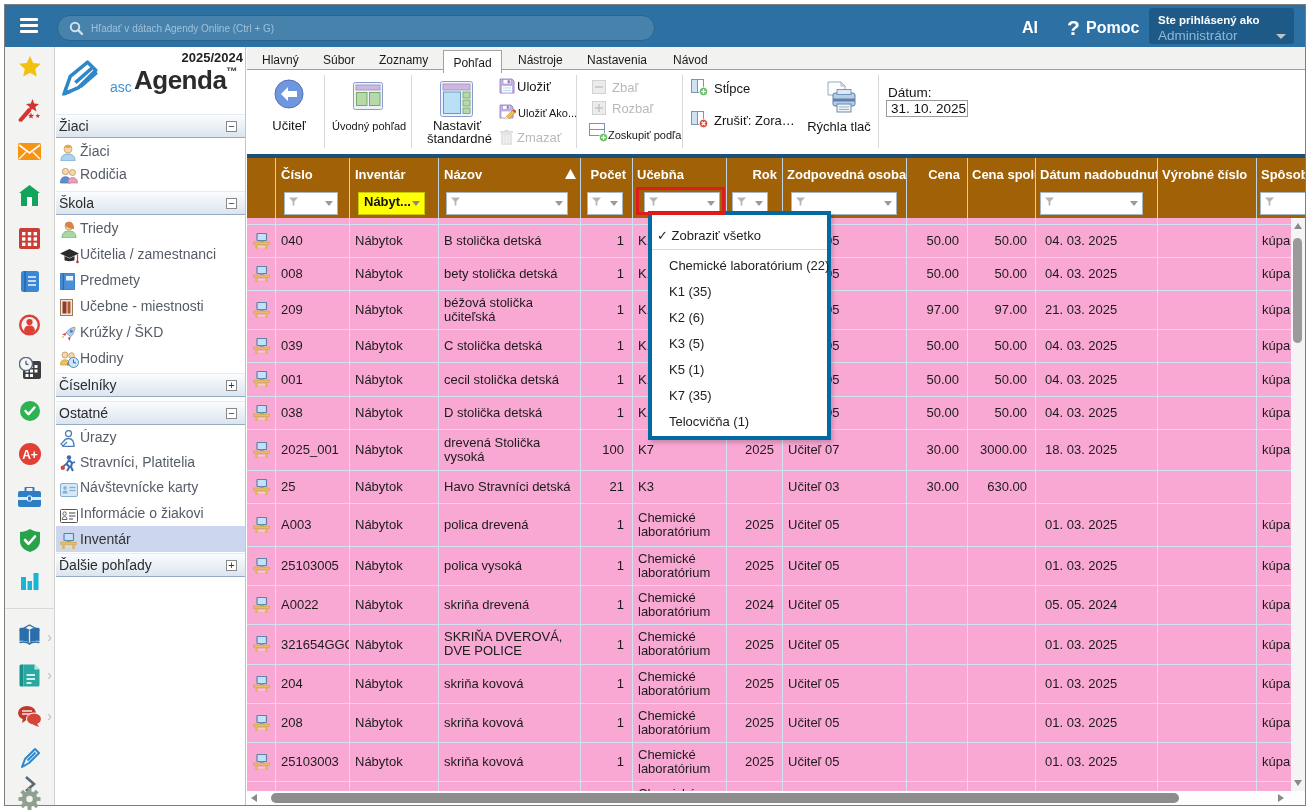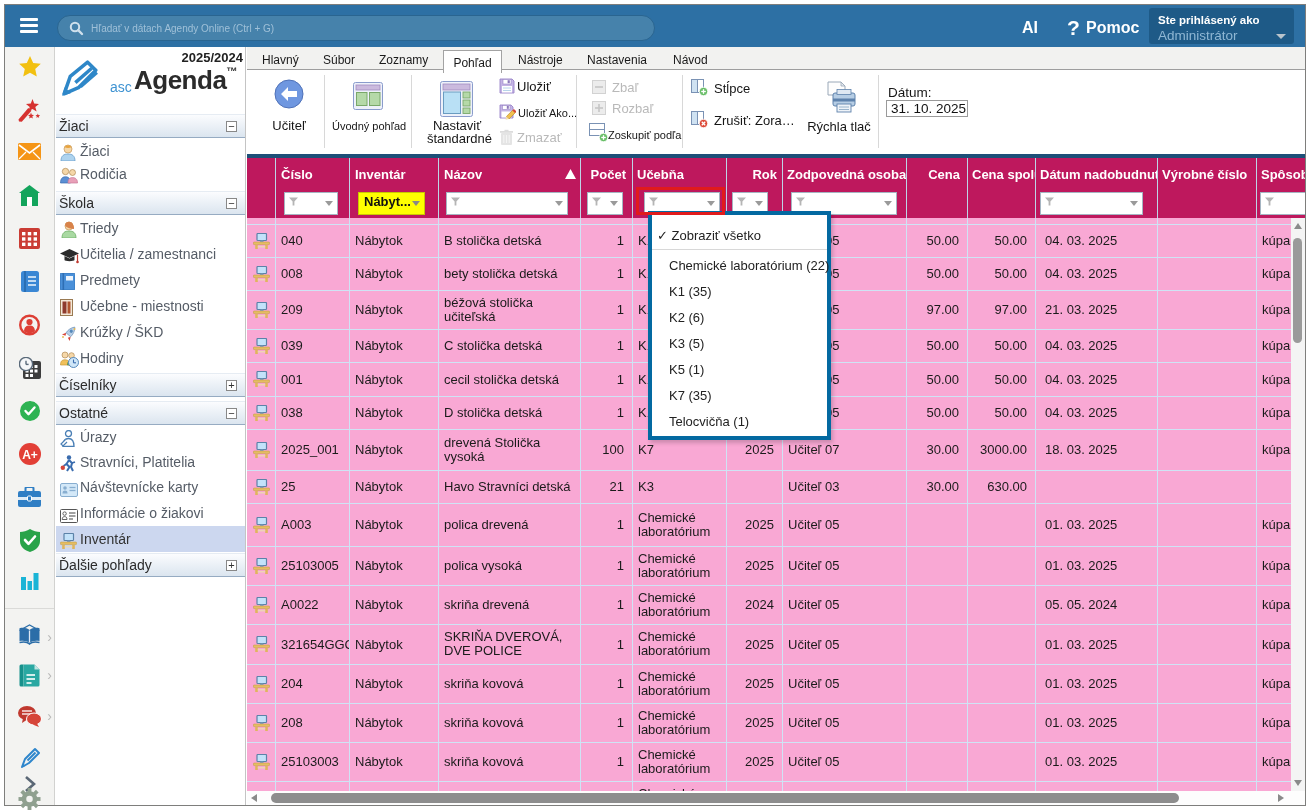--- a/index.html
+++ b/index.html
@@ -29,21 +29,21 @@
 .tab{position:absolute;top:0;height:23px;line-height:26px;font-size:12px;color:#1a1a1a;}
 #activetab{position:absolute;width:59px;height:23.5px;background:#fff;border:1px solid #a3a3a3;border-bottom:none;text-align:center;line-height:24px;font-size:12px;color:#1a1a1a;z-index:2;}
 
 #ribbon{left:247px;top:75px;width:1058px;height:79px;background:#fff;}
 .rsep{position:absolute;top:0px;height:73px;width:1px;background:#d8d8d8;}
 .rlab{position:absolute;font-size:13px;color:#161616;white-space:nowrap;}
 .rlab2{position:absolute;font-size:11px;color:#161616;white-space:nowrap;}
 .grey{color:#b9b9b9;}
 #navy{left:247px;top:154px;width:1058px;height:4px;background:#1d4f78;}
 
-#ghead{left:247px;top:158px;width:1058px;height:60px;background:#be185d;overflow:hidden;}
+#ghead{left:247px;top:158px;width:1058px;height:60px;background:#a16207;overflow:hidden;}
 .hsep{position:absolute;top:0;width:1px;height:60px;background:#bdd4e6;}
 .hlab{position:absolute;top:0;height:32px;line-height:33px;font-size:13px;font-weight:bold;color:#fff;white-space:nowrap;overflow:hidden;}
 .fbox{position:absolute;top:34px;height:23px;background:#fff;border:1px solid #a5b5c2;}
 .funnel{position:absolute;left:4px;top:4px;width:9px;height:9px;}
 .farr{position:absolute;right:4px;top:8px;width:0;height:0;border-left:4px solid transparent;border-right:4px solid transparent;border-top:5px solid #9a9a9a;}
 
 #gbody{left:247px;top:218px;width:1044px;height:573px;background:#f9a8d4;overflow:hidden;}
 #gtab{border-collapse:collapse;table-layout:fixed;width:1100px;}
 #gtab td{border-right:1px solid #cfe3f5;border-bottom:1px solid #cfe3f5;font-size:13px;color:#1b1b1b;padding:0 5px;vertical-align:middle;overflow:hidden;white-space:nowrap;}
 #gtab td.rt{text-align:right;padding-right:8px;}

